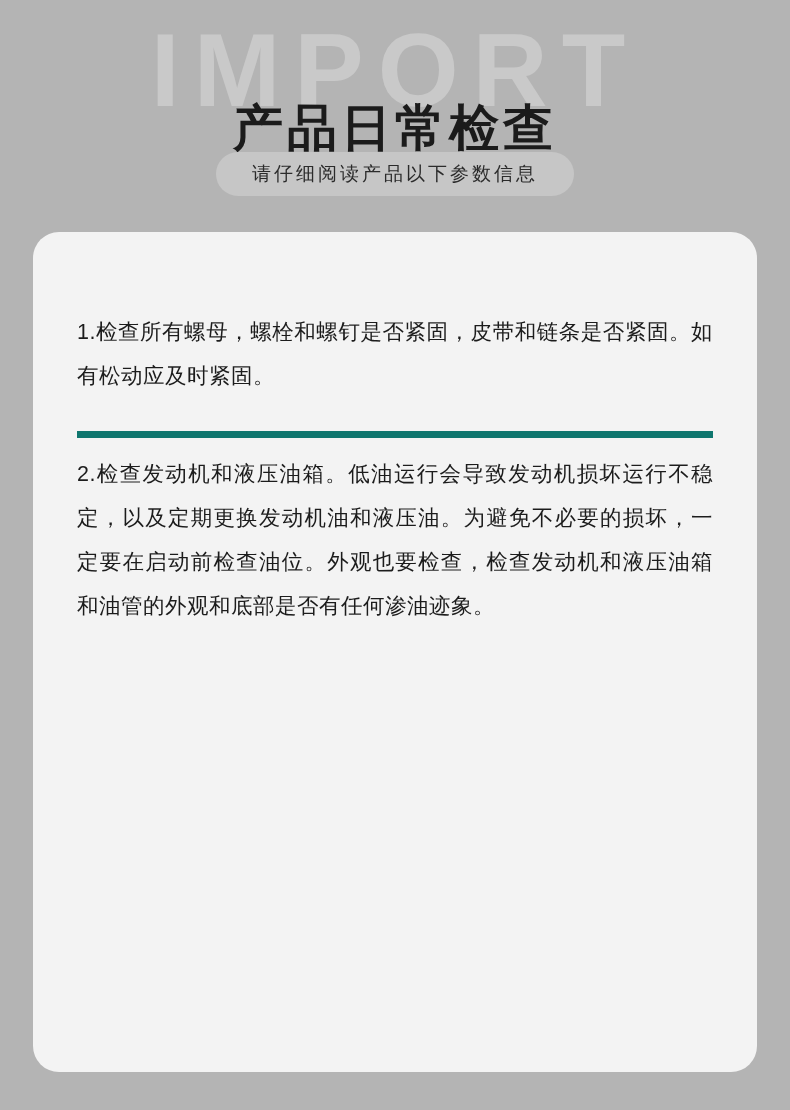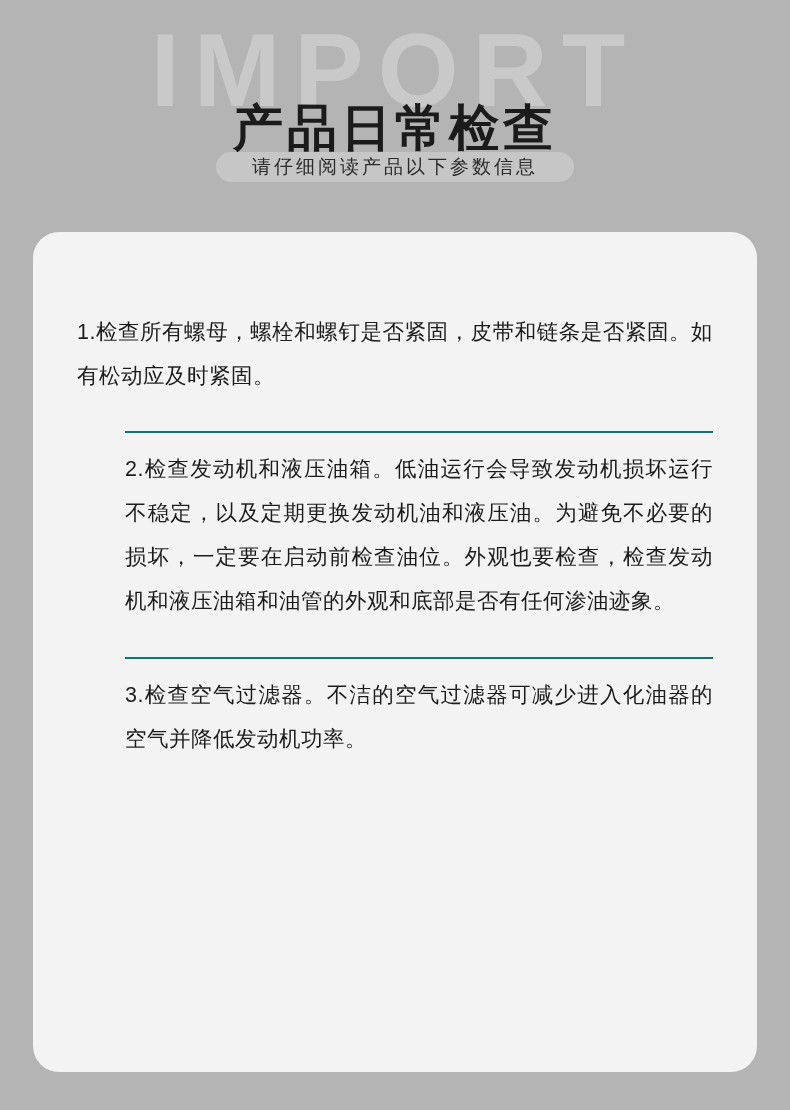--- a/index.html
+++ b/index.html
@@ -57,21 +57,21 @@
     line-height: 1.2;
   }
 
   .subtitle-pill {
     position: absolute;
     top: 152px;
     left: 50%;
     transform: translateX(-50%);
     background: #c6c6c6;
     border-radius: 22px;
-    padding: 2px 36px;
+    padding: 9px 36px;
     font-size: 19px;
     color: #2b2b2b;
     letter-spacing: 3px;
     white-space: nowrap;
   }
 
   
   .card {
     position: absolute;
     top: 232px;
@@ -87,35 +87,33 @@
   .item {
     font-size: 21.5px;
     line-height: 2.05;
     color: #1c1c1c;
     letter-spacing: 0.5px;
     text-align: justify;
     padding-bottom: 12px;
   }
 
   .item + .item {
-    border-top: 2px solid #0f766e;
+    border-top: 7px solid #0f766e;
     padding-top: 14px;
-    margin-left: 48px;
   }
 </style>
 </head>
 <body>
 
 <div class="page">
 
   <div class="header">
     <div class="watermark">IMPORT</div>
     <h1 class="main-title">产品日常检查</h1>
     <div class="subtitle-pill">请仔细阅读产品以下参数信息</div>
   </div>
 
   <div class="card">
     <p class="item">1.检查所有螺母，螺栓和螺钉是否紧固，皮带和链条是否紧固。如有松动应及时紧固。</p>
     <p class="item">2.检查发动机和液压油箱。低油运行会导致发动机损坏运行不稳定，以及定期更换发动机油和液压油。为避免不必要的损坏，一定要在启动前检查油位。外观也要检查，检查发动机和液压油箱和油管的外观和底部是否有任何渗油迹象。</p>
-    <p class="item">3.检查空气过滤器。不洁的空气过滤器可减少进入化油器的空气并降低发动机功率。</p>
   </div>
 
 </div>
 
 </body></html>

